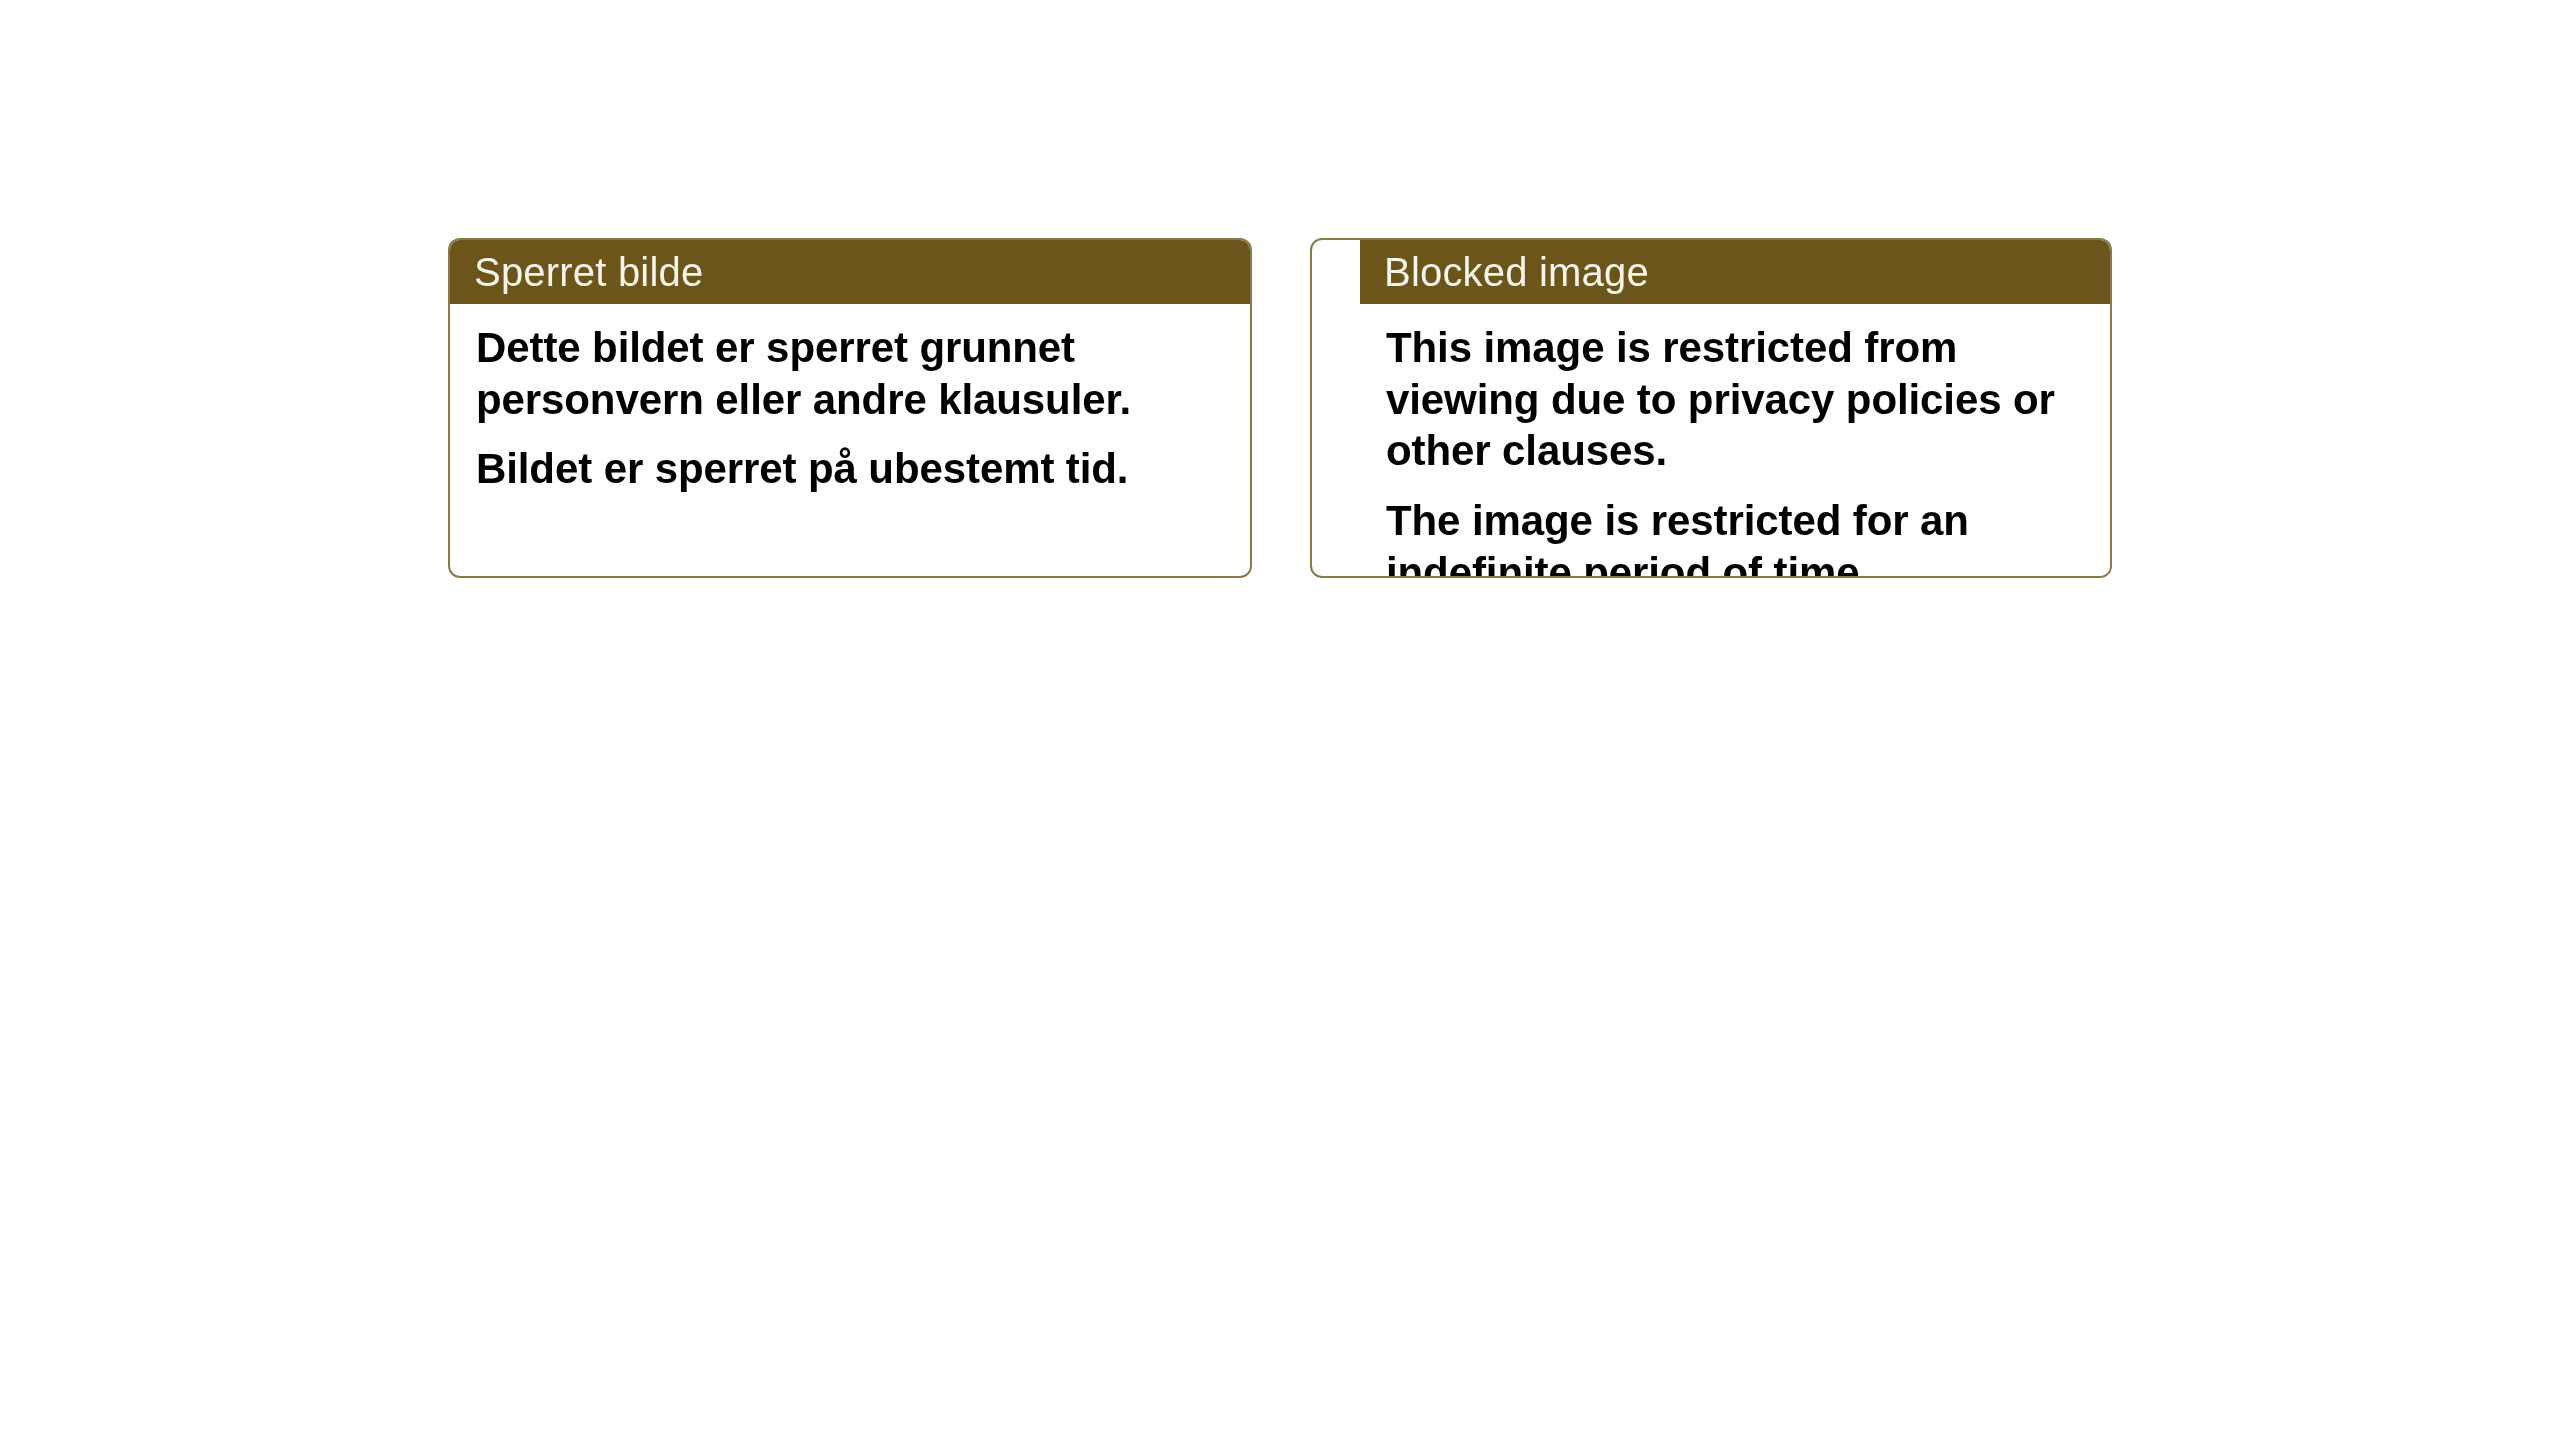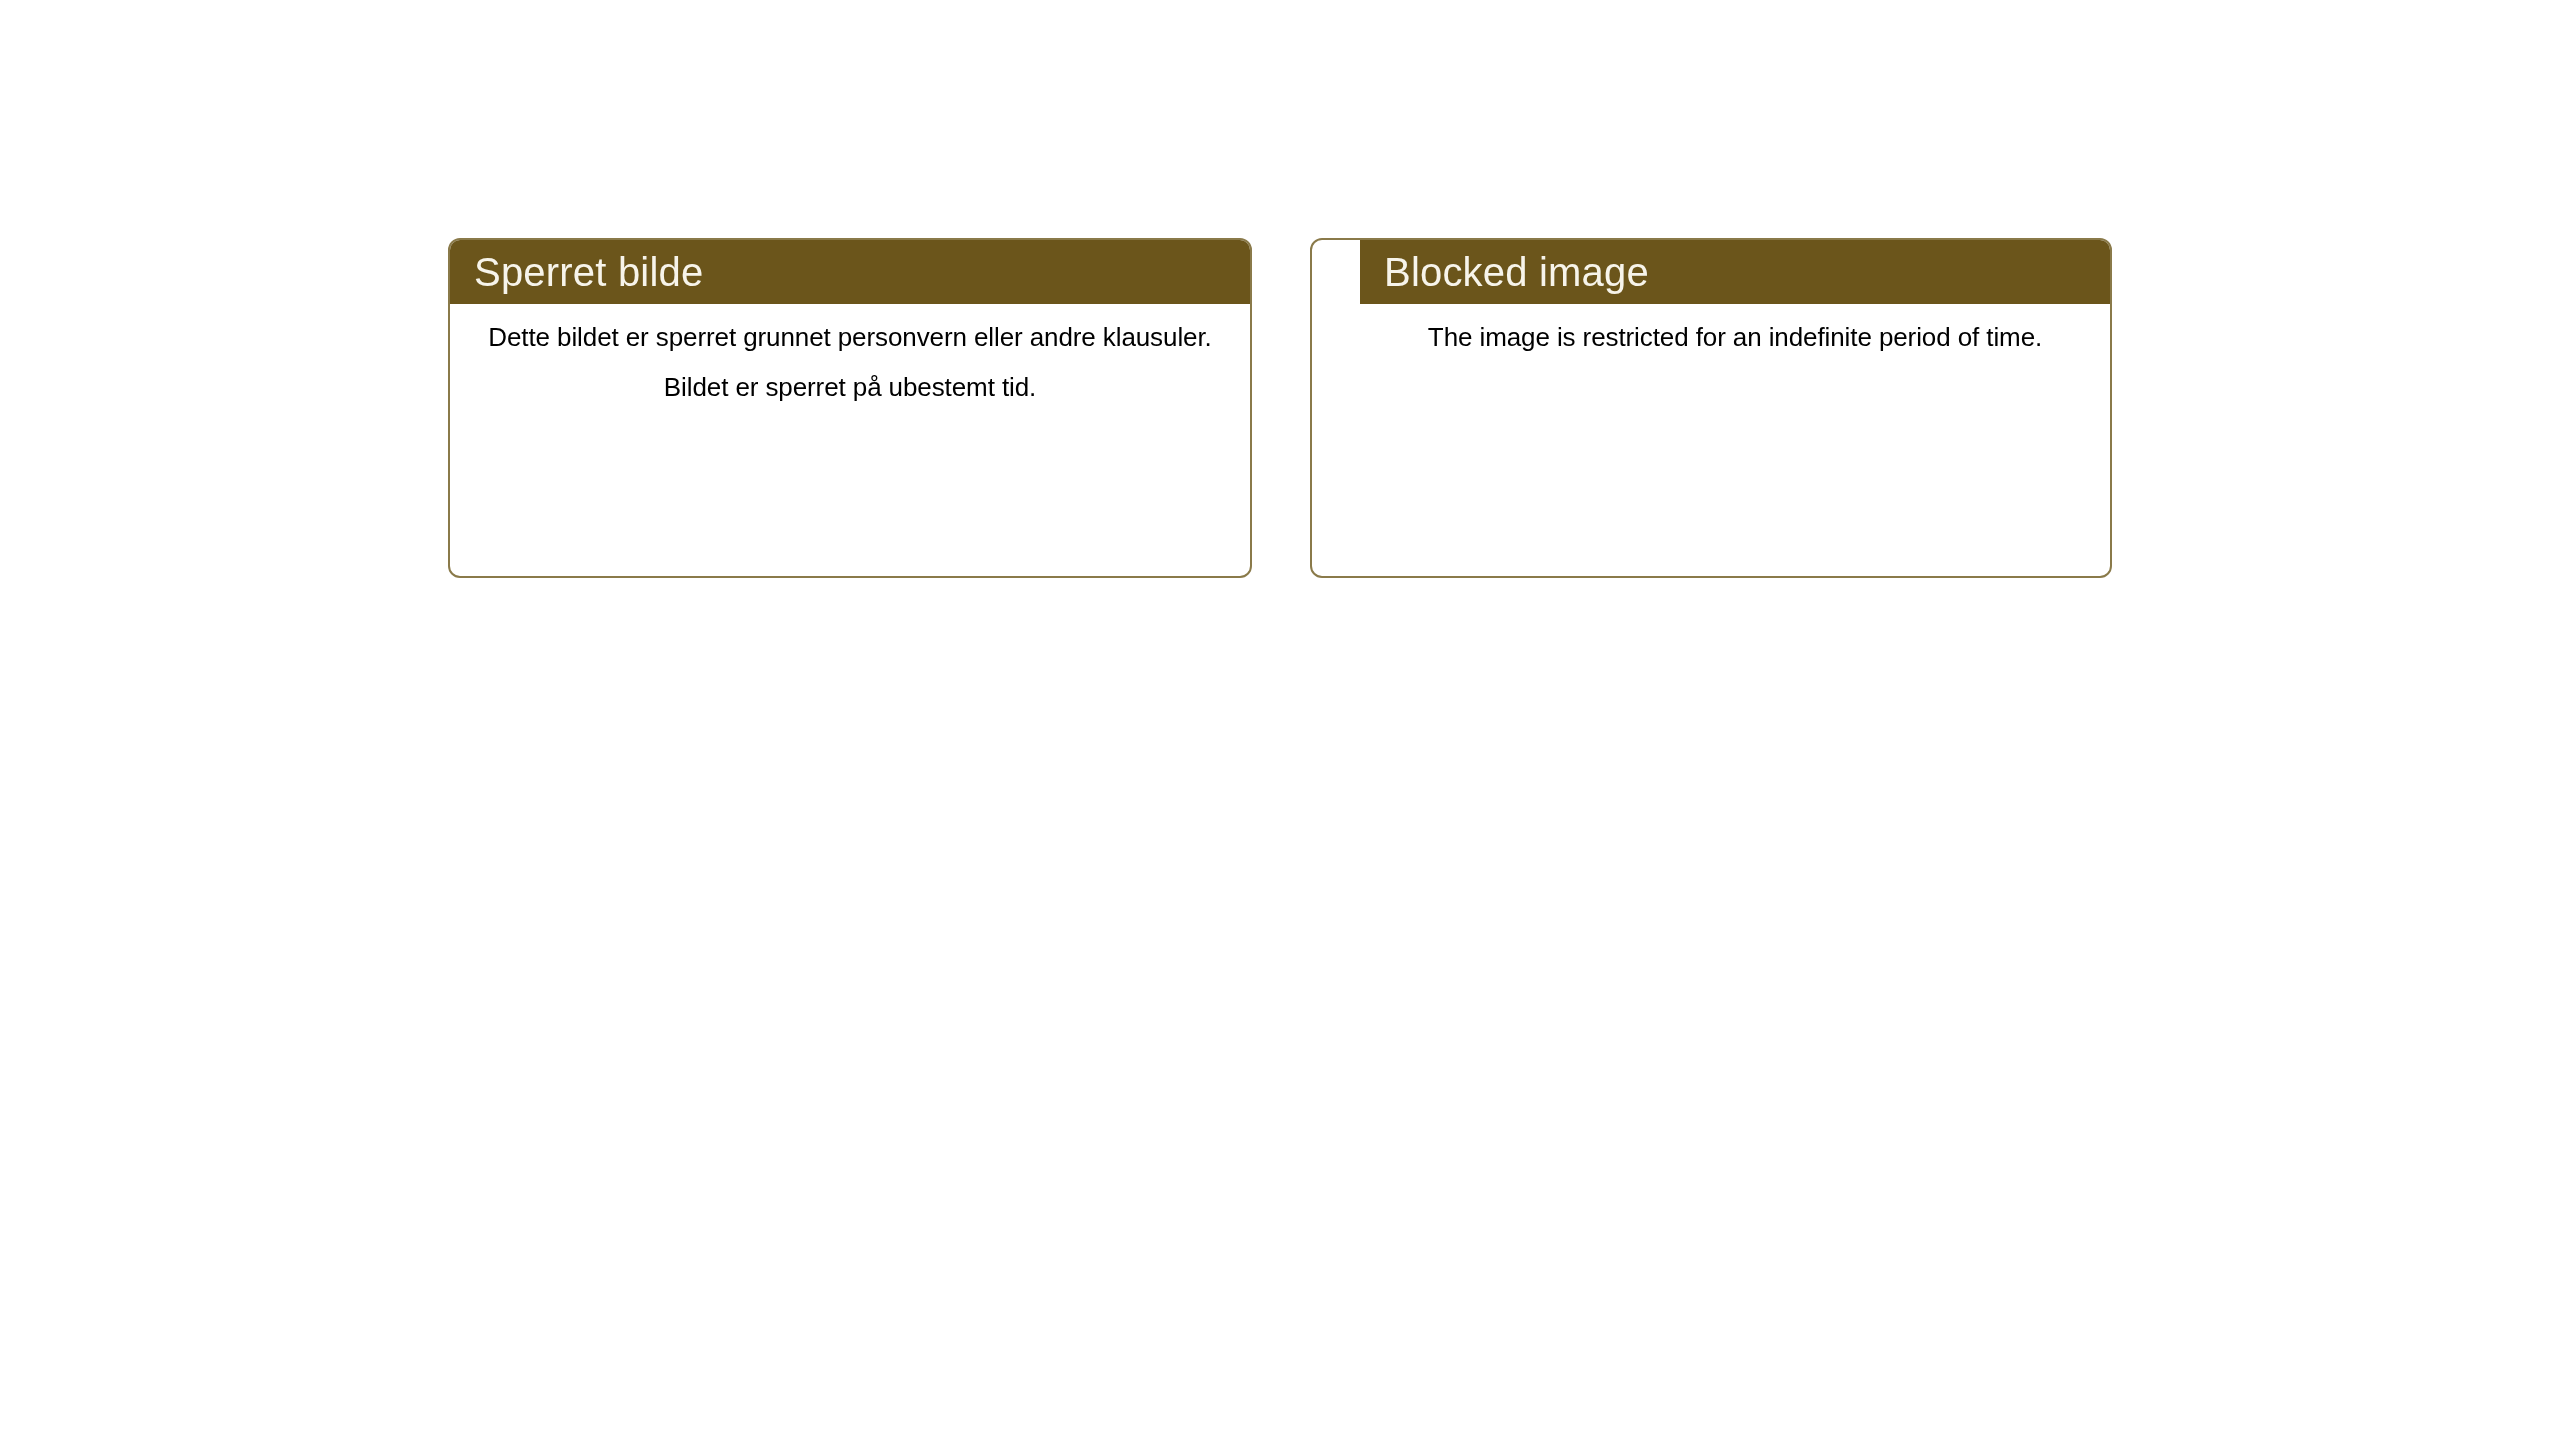--- a/index.html
+++ b/index.html
@@ -63,26 +63,25 @@
   }
 
   .card-body {
     box-sizing: border-box;
     padding: 18px 26px 0 26px;
     background: #ffffff;
   }
 
   .card-paragraph {
     color: #000000;
-    font-size: 26px;
-    font-weight: 400;
+    font-size: 42px;
+    font-weight: 700;
     line-height: 1.23;
     margin: 0;
     letter-spacing: -0.1px;
-    text-align: center;
   }
 
   .card-paragraph + .card-paragraph {
     margin-top: 18px;
   }
 </style>
 </head>
 <body>
 
 <div id="stage">
@@ -95,17 +94,18 @@
       <p class="card-paragraph">Dette bildet er sperret grunnet personvern eller andre klausuler.</p>
       <p class="card-paragraph">Bildet er sperret på ubestemt tid.</p>
     </div>
   </section>
 
   <section class="notice-card card-en">
     <div class="card-header">
       <h2 class="card-header-title">Blocked image</h2>
     </div>
     <div class="card-body">
+      <p class="card-paragraph">This image is restricted from viewing due to privacy policies or other clauses.</p>
       <p class="card-paragraph">The image is restricted for an indefinite period of time.</p>
     </div>
   </section>
 
 </div>
 
 </body></html>

